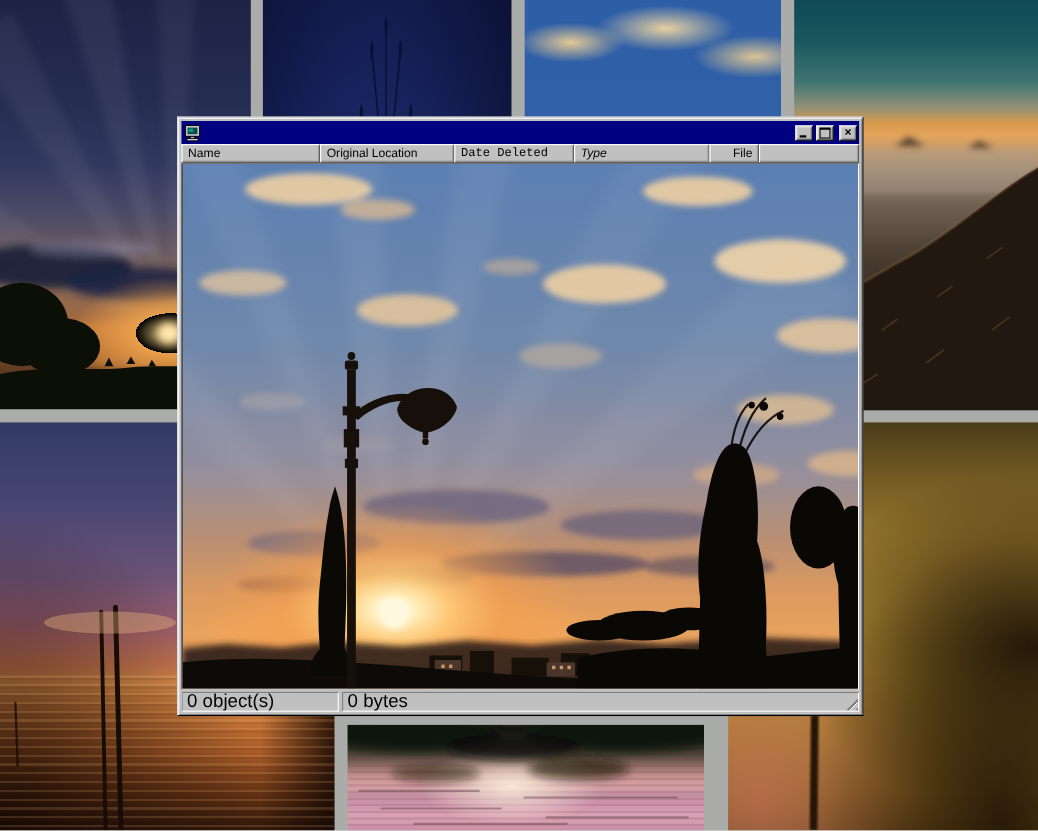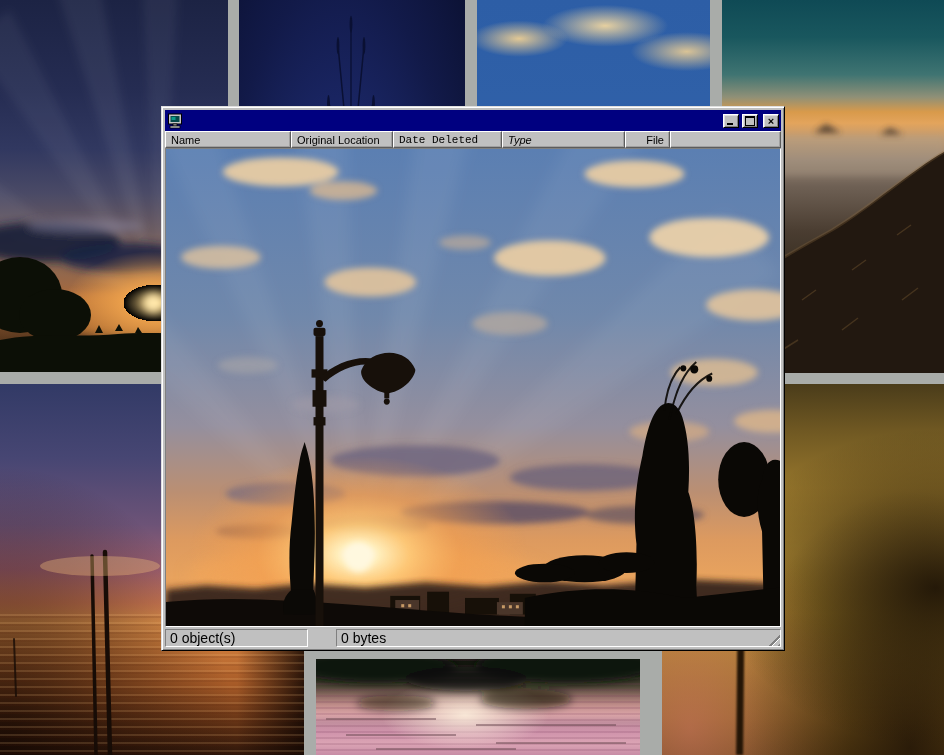--- a/index.html
+++ b/index.html
@@ -64,29 +64,29 @@
   .glyph-min{width:6px;height:2px;background:#000;margin-top:6px;margin-right:3px;}
   .glyph-max{width:8px;height:7px;border:1px solid #000;border-top-width:2px;}
   .glyph-x{font-size:11px;font-weight:bold;line-height:10px;color:#000;font-family:"Liberation Sans",sans-serif;}
   .menu-bar{height:18px;display:flex;align-items:center;padding-left:1px;flex:0 0 auto;}
   .menu-item{font-size:11px;color:#000;padding:2px 7px;cursor:default;}
   .menu-item::first-letter{text-decoration:underline;}
   .header-row{height:17px;display:flex;flex:0 0 auto;}
   .col-header{box-sizing:border-box;background:#c0c0c0;border:1px solid;border-color:#fff #5c5c5c #5c5c5c #fff;
     box-shadow:inset -1px -1px #a0a0a0;font-size:11px;color:#000;display:flex;align-items:center;
     padding:0 5px;overflow:hidden;white-space:nowrap;}
-  .col-1{width:126px;} .col-2{width:102px;} .col-3{width:109px;font-family:Liberation Mono, monospace;} .col-4{width:123px;font-style:italic;}
+  .col-1{width:126px;} .col-2{width:122px;} .col-3{width:109px;font-family:Liberation Mono, monospace;} .col-4{width:123px;font-style:italic;}
   .col-5{width:45px;justify-content:flex-end;} .col-fill{flex:1;}
   .list-view{flex:1;border:1px solid;border-color:#808080 #fff #fff #808080;position:relative;overflow:hidden;background:#000;}
   .list-view svg{position:absolute;left:0;top:0;width:100%;height:100%;}
   .status-bar{height:18px;margin-top:2px;display:flex;gap:3px;flex:0 0 auto;position:relative;}
   .status-panel{box-sizing:border-box;border:1px solid;border-color:#808080 #fff #fff #808080;
-    font-size:14px;color:#000;display:flex;align-items:center;padding:0 4px;overflow:hidden;white-space:nowrap;}
+    font-size:17px;color:#000;display:flex;align-items:center;padding:0 4px;overflow:hidden;white-space:nowrap;}
   .panel-objects{width:143px;flex:0 0 auto;}
-  .panel-bytes{flex:1;margin-left:25px;}
+  .panel-bytes{flex:1;}
   .resize-grip{position:absolute;right:1px;bottom:1px;width:12px;height:12px;
     background:repeating-linear-gradient(135deg,rgba(0,0,0,0) 0 3px,#808080 3px 5px,#fff 5px 6px);
     clip-path:polygon(100% 0,100% 100%,0 100%);}
 </style>
 </head>
 <body>
 
 <div class="screen">
 
   <div class="tile tile-a">

